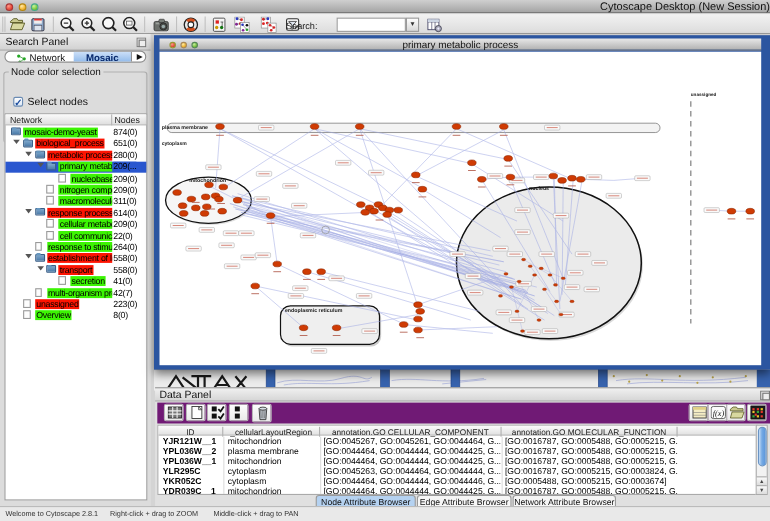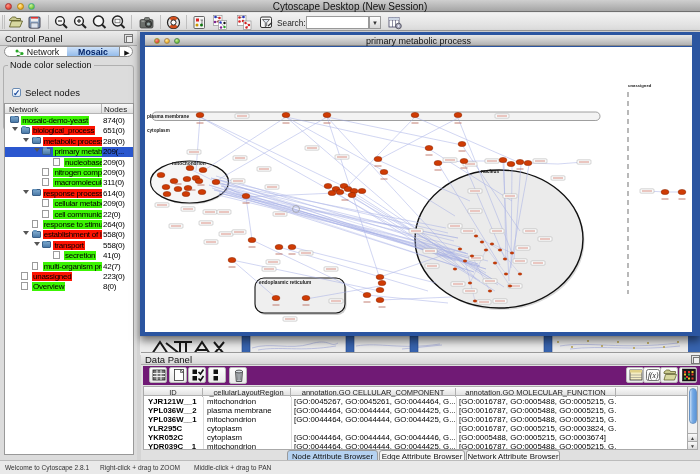--- a/index.html
+++ b/index.html
@@ -4,28 +4,28 @@
 <style>
 * { margin:0; padding:0; box-sizing:border-box; }
 html,body { width:700px; height:474px; overflow:hidden; }
 body { font-family:"Liberation Sans", sans-serif; position:relative; background:#e8e8e8; }
 #app { position:absolute; left:0; top:0; width:700px; height:474px; }
 
 
 #titlebar { position:absolute; left:0; top:0; width:700px; height:12px;
   background:linear-gradient(#cfcfcf,#a5a5a5); border-bottom:1px solid #6f6f6f; }
 #titlebar .tl { position:absolute; top:2.5px; width:7px; height:7px; border-radius:50%; }
-#title-text { position:absolute; top:0.5px; left:0; width:700px; text-align:center;
+#title-text { position:absolute; top:0.5px; left:0; width:700px; text-align:right;
   font-size:10px; color:#111; }
 
 #toolbar { position:absolute; left:0; top:13px; width:700px; height:18px;
   background:linear-gradient(#f2f2f2,#dcdcdc); border-bottom:1px solid #9a9a9a; }
 .tbsep { position:absolute; top:2px; height:14px; width:1px; background:#c0c0c0; }
 .tbi { position:absolute; top:2px; }
-#searchlbl { position:absolute; left:277px; top:4.5px; font-size:8.3px; color:#222; }
+#searchlbl { position:absolute; left:260px; top:4.5px; font-size:8.3px; color:#222; }
 #searchbox { position:absolute; left:306px; top:2.5px; width:63px; height:13px; background:#fff; border:1px solid #9a9a9a; }
 #searcharrow { position:absolute; left:369px; top:2.5px; width:12px; height:13px; background:linear-gradient(#fdfdfd,#d8d8d8); border:1px solid #9a9a9a; font-size:6px; text-align:center; line-height:13px; color:#333; }
 
 
 #ctrl { position:absolute; left:0; top:31px; width:137px; height:429px; background:#dcdcdc; }
 #ctrl-h { position:absolute; left:0; top:0; width:137px; height:15px; background:linear-gradient(#ececec,#d2d2d2); border-bottom:1px solid #aaa; }
 #ctrl-h span { position:absolute; left:5px; top:2px; font-size:9.5px; color:#111; }
 #tabs { position:absolute; left:4px; top:15px; width:129px; height:11px; background:#fff; border:1px solid #8e8e8e; border-radius:6px; overflow:hidden; }
 .tab { position:absolute; top:0; height:11px; font-size:8.8px; text-align:center; line-height:11px; color:#111; }
 #tab-mosaic { left:62px; width:52px; background:linear-gradient(#cce0f8,#88b4e8); font-weight:bold; color:#06276b; }
@@ -189,21 +189,21 @@
           <line x1="1.5" y1="5" x2="11.5" y2="5" stroke="#446" stroke-width="0.6"></line>
           <line x1="5" y1="2.5" x2="5" y2="12" stroke="#446" stroke-width="0.6"></line>
           <line x1="8" y1="2.5" x2="8" y2="12" stroke="#446" stroke-width="0.6"></line>
           <rect x="1.5" y="2.5" width="10" height="2.5" fill="#cdd6e4"></rect>
           <circle cx="11" cy="11" r="2.8" fill="#aab" stroke="#334" stroke-width="0.7"></circle>
           <circle cx="11" cy="11" r="1" fill="#eef"></circle>
         </svg></div>
     </div>
     <div id="ctrl">
       <div id="ctrl-h">
-        <span>Control Panel</span>
+        <span>Search Panel</span>
         <svg style="position:absolute;right:4px;top:3px" width="9" height="9">
           <rect x="0.5" y="0.5" width="8" height="8" fill="none" stroke="#777"></rect>
           <rect x="2.5" y="2.5" width="6" height="6" fill="#eee" stroke="#777"></rect>
         </svg>
       </div>
       <div id="tabs">
         <svg style="position:absolute;left:10px;top:2px" width="9" height="9" viewBox="0 0 9 9">
           <circle cx="2" cy="2" r="1.5" fill="#2a2"></circle>
           <circle cx="7" cy="4.5" r="1.5" fill="#2a2"></circle>
           <circle cx="3" cy="7.5" r="1.5" fill="#171"></circle>
@@ -867,20 +867,21 @@
           </div>
           <div class="drow" style="top:27.5px">
             <div style="left:4px;width:54px;font-weight:bold">YPL036W__1</div>
             <div style="left:63px;width:83px">mitochondrion</div>
             <div style="left:150px;width:161px">[GO:0044464, GO:0044444, GO:0044425, G...</div>
             <div style="left:315px;width:157px">[GO:0016787, GO:0005488, GO:0005215, G...</div>
           </div>
           <div class="drow" style="top:36.5px">
             <div style="left:4px;width:54px;font-weight:bold">YLR295C</div>
             <div style="left:63px;width:83px">cytoplasm</div>
+            <div style="left:150px;width:161px">[GO:0045263, GO:0044464, GO:0044444, G...</div>
             <div style="left:315px;width:157px">[GO:0016787, GO:0005215, GO:0003824, G...</div>
           </div>
           <div class="drow" style="top:45.5px">
             <div style="left:4px;width:54px;font-weight:bold">YKR052C</div>
             <div style="left:63px;width:83px">cytoplasm</div>
             <div style="left:150px;width:161px">[GO:0044464, GO:0044444, GO:0044446, G...</div>
             <div style="left:315px;width:157px">[GO:0005488, GO:0005215, GO:0003674]</div>
           </div>
           <div class="drow" style="top:54.5px">
             <div style="left:4px;width:54px;font-weight:bold">YDR039C__1</div>

